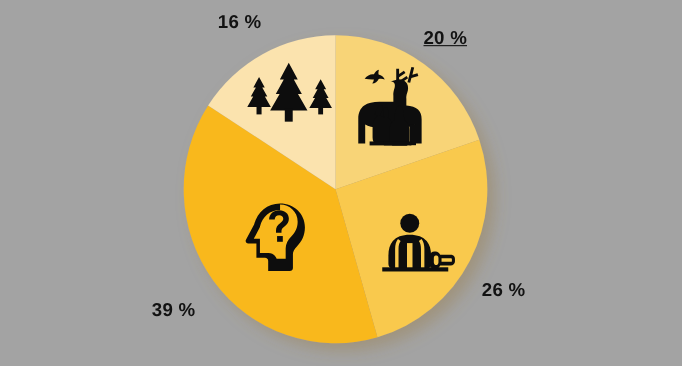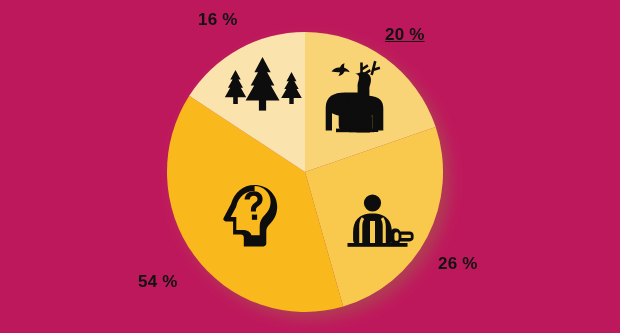--- a/index.html
+++ b/index.html
@@ -39,21 +39,21 @@
     line-height: 1;
   }
   #label-trees    { left: 198px; top: 11px; }
   #label-wildlife { left: 385px; top: 26px; text-decoration: underline; }
   #label-shelter  { left: 438px; top: 255px; }
   #label-unknown  { left: 138px; top: 273px; }
 </style>
 </head>
 <body style="background: rgb(252, 239, 206);">
 
-<div id="infographic" style="background: #be185d;">
+<div id="infographic" style="background: #a3a3a3;">
 
   <svg id="chart-svg" viewBox="0 0 620 333">
     <defs>
       <filter id="pie-shadow" x="-40%" y="-40%" width="190%" height="190%">
         <feDropShadow dx="7" dy="7" stdDeviation="7" flood-color="#9a7c3c" flood-opacity="0.38"></feDropShadow>
       </filter>
     </defs>
 
     <g filter="url(#pie-shadow)">
 
@@ -247,15 +247,15 @@
                c 0 -0.4 -0.3 -0.6 -0.8 -0.6 Z"></path>
     </g>
   </svg>
 
   <div class="pct-label" id="label-trees" style="left: 198px; top: 11px;">16 %</div>
 
   <div class="pct-label" id="label-wildlife" style="left: 385px; top: 26px;">20 %</div>
 
   <div class="pct-label" id="label-shelter" style="left: 438px; top: 255px; text-align: right;">26 %</div>
 
-  <div class="pct-label" id="label-unknown" style="left: 138px; top: 273px;">54 %</div>
+  <div class="pct-label" id="label-unknown" style="left: 138px; top: 273px;">39 %</div>
 
 </div>
 
 </body></html>

